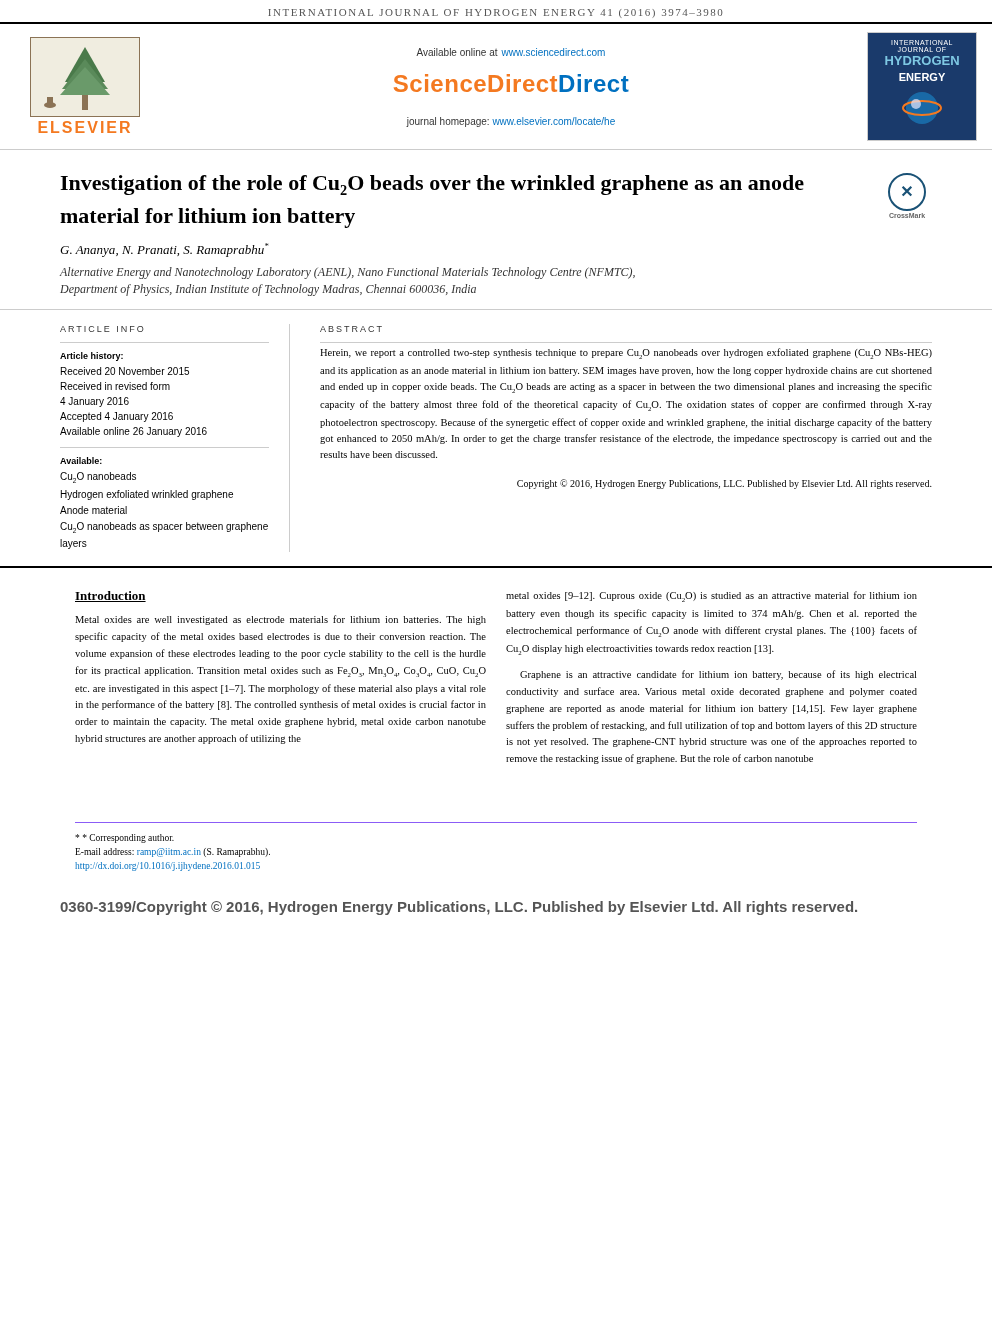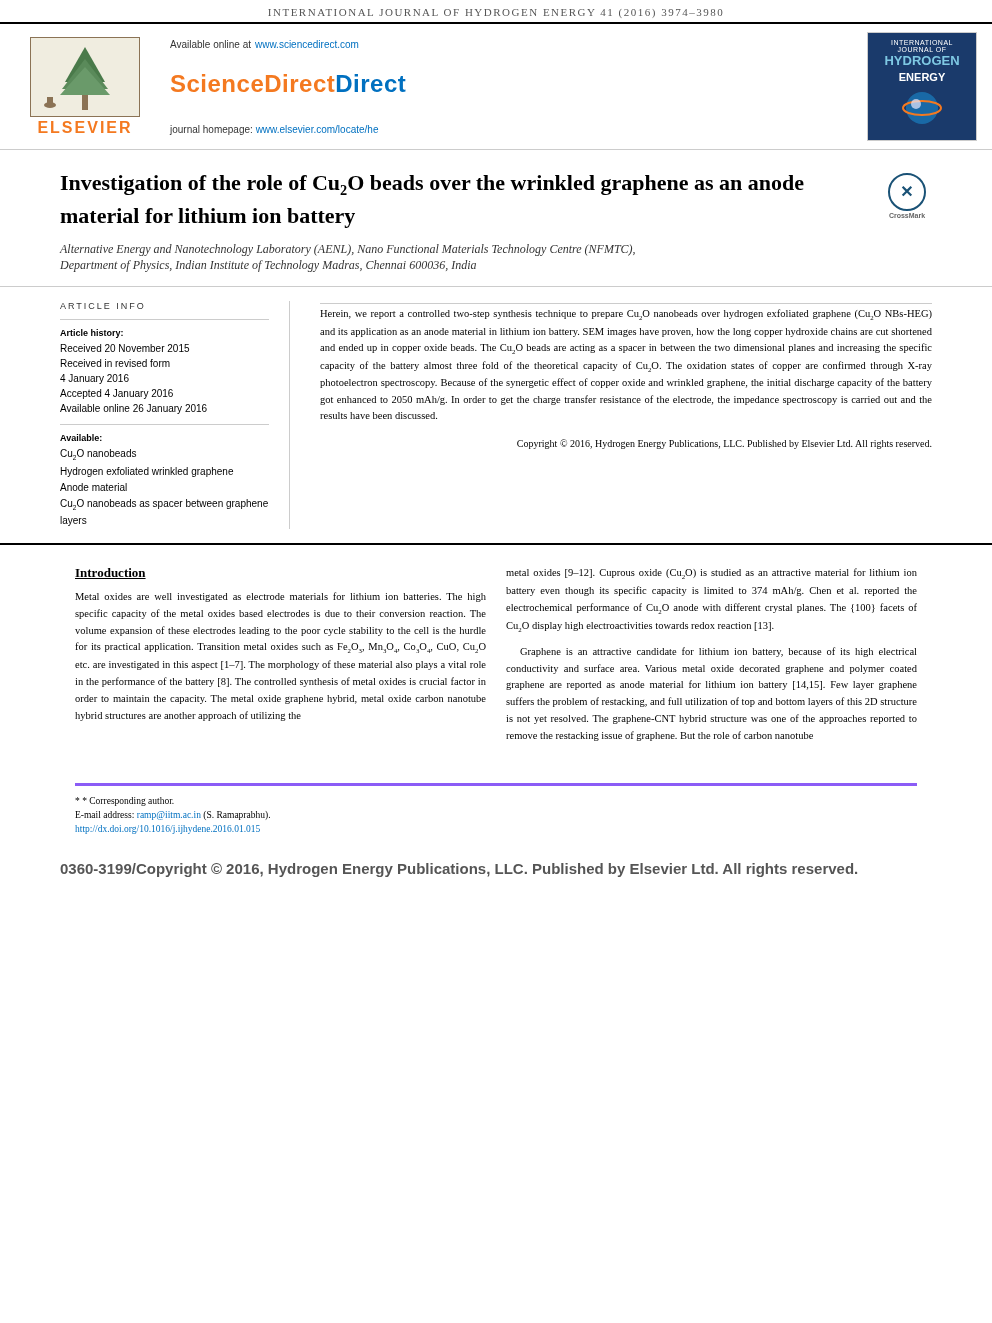--- a/index.html
+++ b/index.html
@@ -48,23 +48,23 @@
       font-size: 16px;
       font-weight: bold;
       letter-spacing: 2px;
       font-family: Arial, sans-serif;
       margin-top: 2px;
     }
     .header-center {
       flex: 1;
       display: flex;
       flex-direction: column;
-      align-items: flex-start;
+      align-items: center;
       justify-content: center;
-      gap: 20px;
+      gap: 12px;
     }
     .available-online {
       font-size: 10px;
       color: #333;
       font-family: Arial, sans-serif;
     }
     .sciencedirect-url {
       color: #0070c0;
       font-size: 10px;
       font-family: Arial, sans-serif;
@@ -272,22 +272,22 @@
       color: #000;
     }
     .body-text p {
       margin-bottom: 8px;
       text-indent: 0;
     }
     .body-text p + p {
       text-indent: 14px;
     }
     .footnote-section {
-      border-top: 3px solid #8b5cf6;
-      margin-top: 30px;
+      border-top: 1px solid #8b5cf6;
+      margin-top: 46px;
       padding-top: 8px;
       font-size: 9.5px;
       color: #000;
     }
     .footnote-text {
       font-size: 9.5px;
       line-height: 1.5;
       color: #000;
     }
     .link-text {
@@ -368,20 +368,23 @@
 
 <div class="title-section">
   <div class="article-title">
     <div class="article-title-text">
       Investigation of the role of Cu<sub>2</sub>O beads over the wrinkled graphene as an anode material for lithium ion battery
     </div>
     <div class="crossmark-badge">
       <div class="crossmark-circle">✕</div>
       <div class="crossmark-label">CrossMark</div>
     </div>
+  </div>
+  <div class="authors">
+    G. <em>Ananya</em>, N. <em>Pranati</em>, S. <em>Ramaprabhu</em><sup>*</sup>
   </div>
   <div class="affiliation">
     <span>Alternative Energy and Nanotechnology Laboratory (AENL), Nano Functional Materials Technology Centre (NFMTC),</span><br>
     <span>Department of Physics, Indian Institute of Technology Madras, Chennai 600036, India</span>
   </div>
 </div>
 
 <div class="article-info-section">
 
   <div class="article-info-left">
@@ -397,20 +400,21 @@
     <div class="info-group-label">Available:</div>
     <div>
       <div class="keyword-item">Cu<sub>2</sub>O nanobeads</div>
       <div class="keyword-item">Hydrogen exfoliated wrinkled graphene</div>
       <div class="keyword-item">Anode material</div>
       <div class="keyword-item">Cu<sub>2</sub>O nanobeads as spacer between graphene layers</div>
     </div>
   </div>
 
   <div class="article-info-right">
+    <div class="section-label">Abstract</div>
     <hr class="divider-line">
     <div class="abstract-text">
       Herein, we report a controlled two-step synthesis technique to prepare Cu<sub>2</sub>O nanobeads over hydrogen exfoliated graphene (Cu<sub>2</sub>O NBs-HEG) and its application as an anode material in lithium ion battery. SEM images have proven, how the long copper hydroxide chains are cut shortened and ended up in copper oxide beads. The Cu<sub>2</sub>O beads are acting as a spacer in between the two dimensional planes and increasing the specific capacity of the battery almost three fold of the theoretical capacity of Cu<sub>2</sub>O. The oxidation states of copper are confirmed through X-ray photoelectron spectroscopy. Because of the synergetic effect of copper oxide and wrinkled graphene, the initial discharge capacity of the battery got enhanced to 2050 mAh/g. In order to get the charge transfer resistance of the electrode, the impedance spectroscopy is carried out and the results have been discussed.
     </div>
     <div class="copyright-text">Copyright © 2016, Hydrogen Energy Publications, LLC. Published by Elsevier Ltd. All rights reserved.</div>
   </div>
 </div>
 
 <div class="main-content">
   <div class="two-column">

